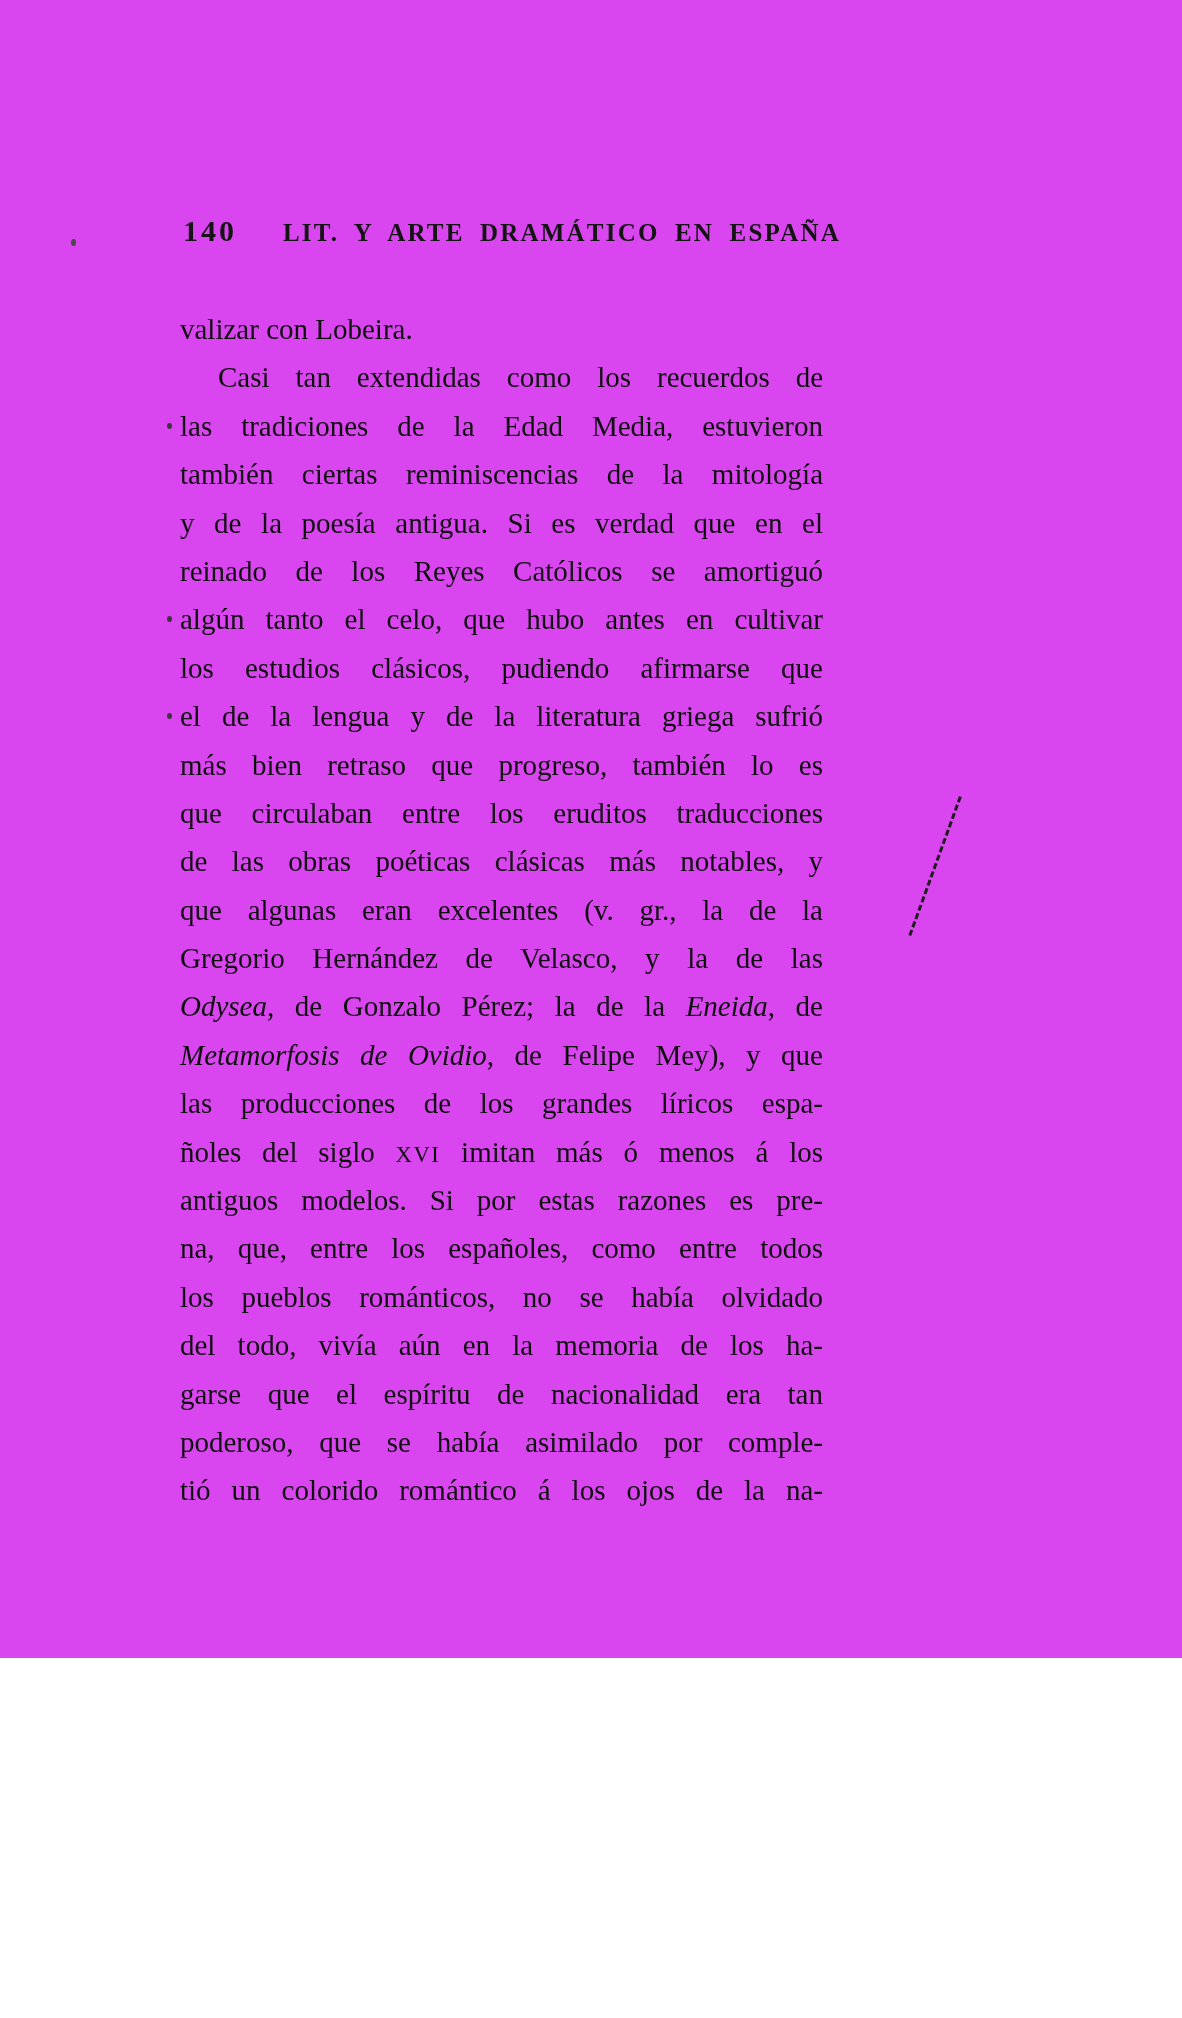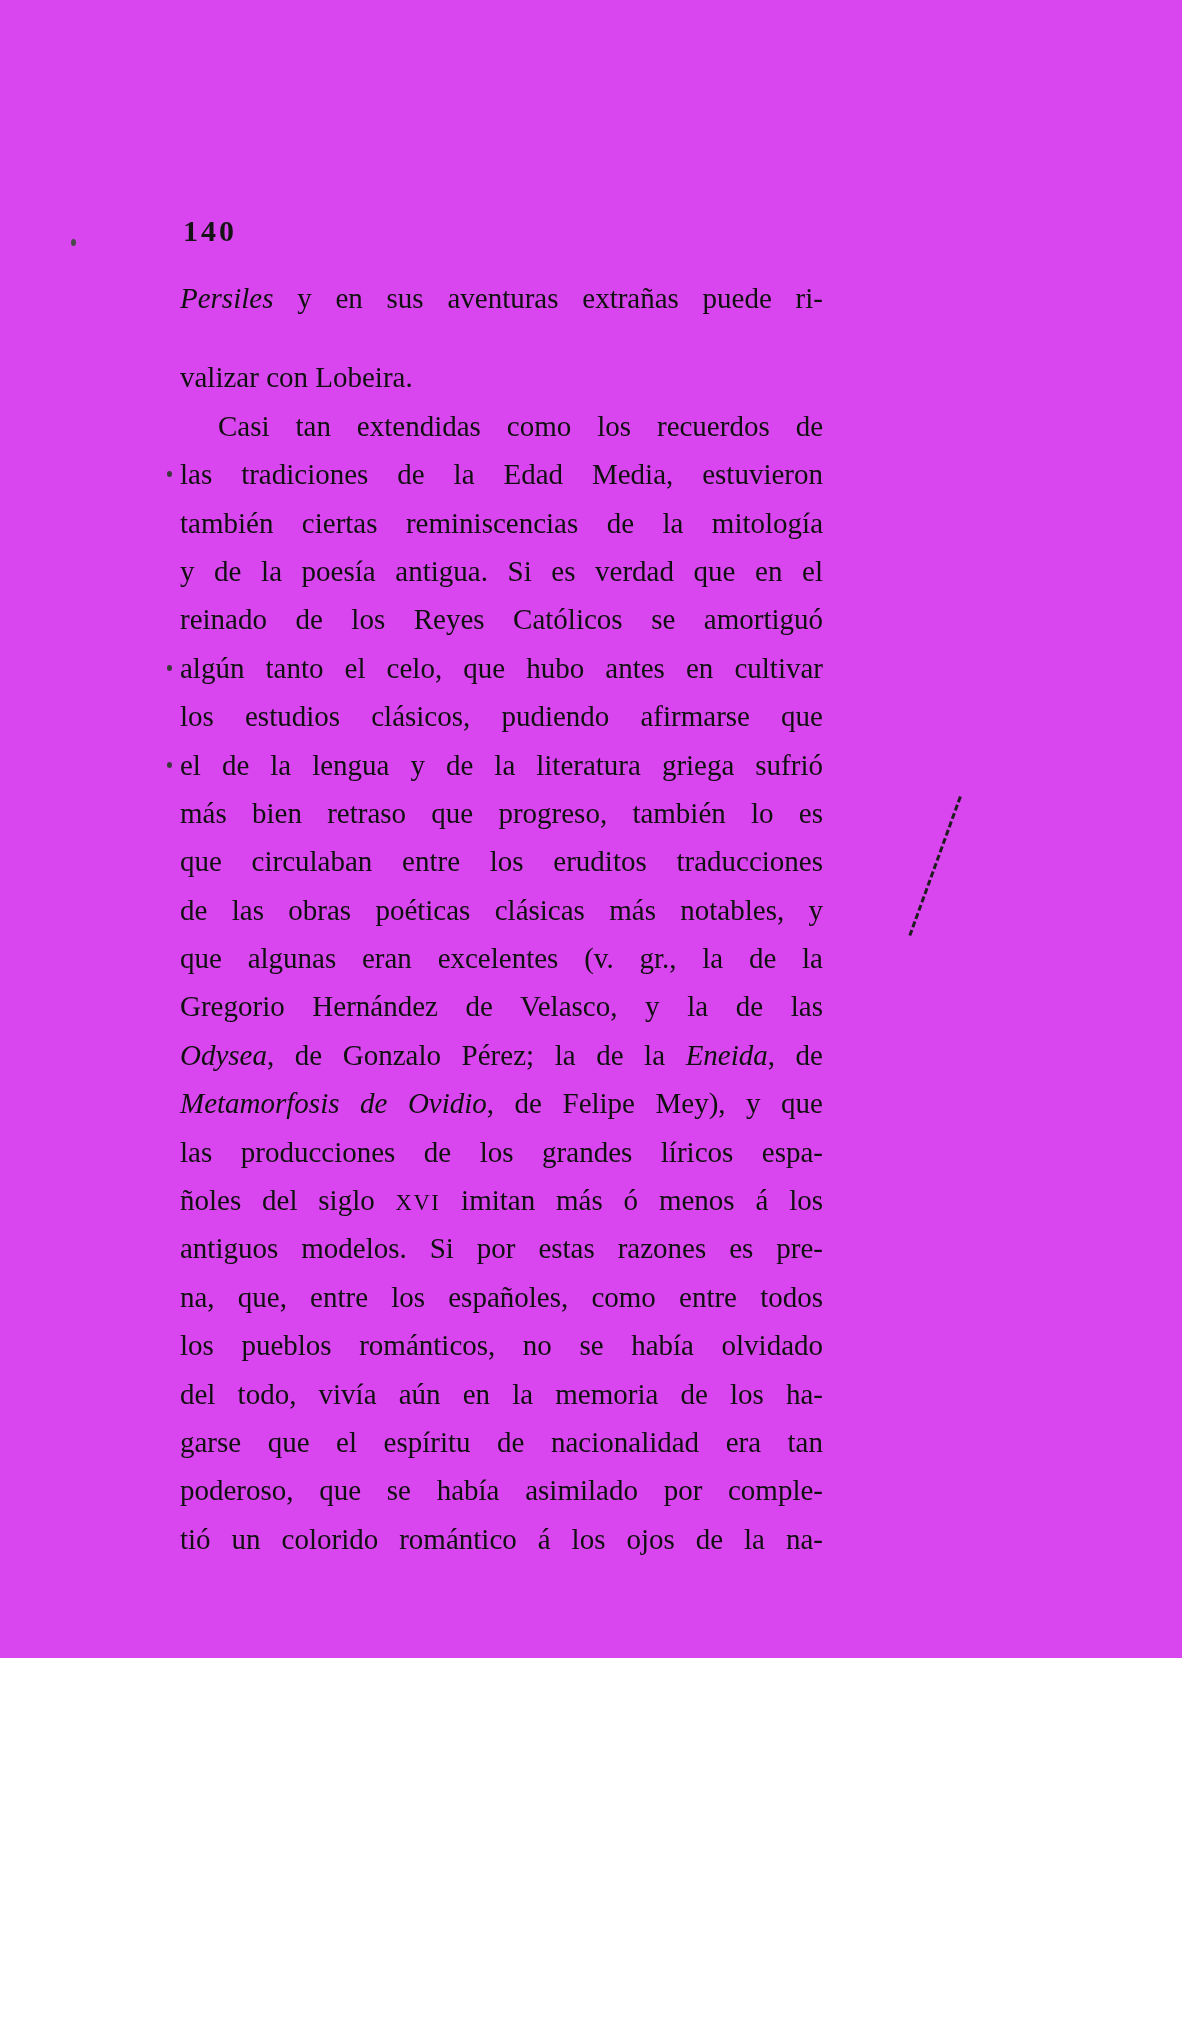--- a/index.html
+++ b/index.html
@@ -68,26 +68,26 @@
     font-size:52px; color:#1f1f1f; margin-left:9px; letter-spacing:1px;
   }
 </style>
 </head>
 <body>
 
 <div class="page">
 
   <header class="running-head">
     <span class="pagenum">140</span>
+    <span class="head-title">LIT. Y ARTE DRAMÁTICO EN ESPAÑA</span>
   </header>
 
   <div class="left-dot"></div>
 
   <main class="text-block" id="text-block">
-      <div class="line"><span class="i">Persiles</span><span> y en sus aventuras extrañas puede ri-</span></div>
       <div class="line nojust"><span>valizar con Lobeira.</span></div>
       <div class="line indent"><span>Casi tan extendidas como los recuerdos de</span></div>
       <div class="line tick"><span>las tradiciones de la Edad Media, estuvieron</span></div>
       <div class="line"><span>también ciertas reminiscencias de la mitología</span></div>
       <div class="line"><span>y de la poesía antigua. Si es verdad que en el</span></div>
       <div class="line"><span>reinado de los Reyes Católicos se amortiguó</span></div>
       <div class="line tick"><span>algún tanto el celo, que hubo antes en cultivar</span></div>
       <div class="line"><span>los estudios clásicos, pudiendo afirmarse que</span></div>
       <div class="line tick"><span>el de la lengua y de la literatura griega sufrió</span></div>
       <div class="line"><span>más bien retraso que progreso, también lo es</span></div>

